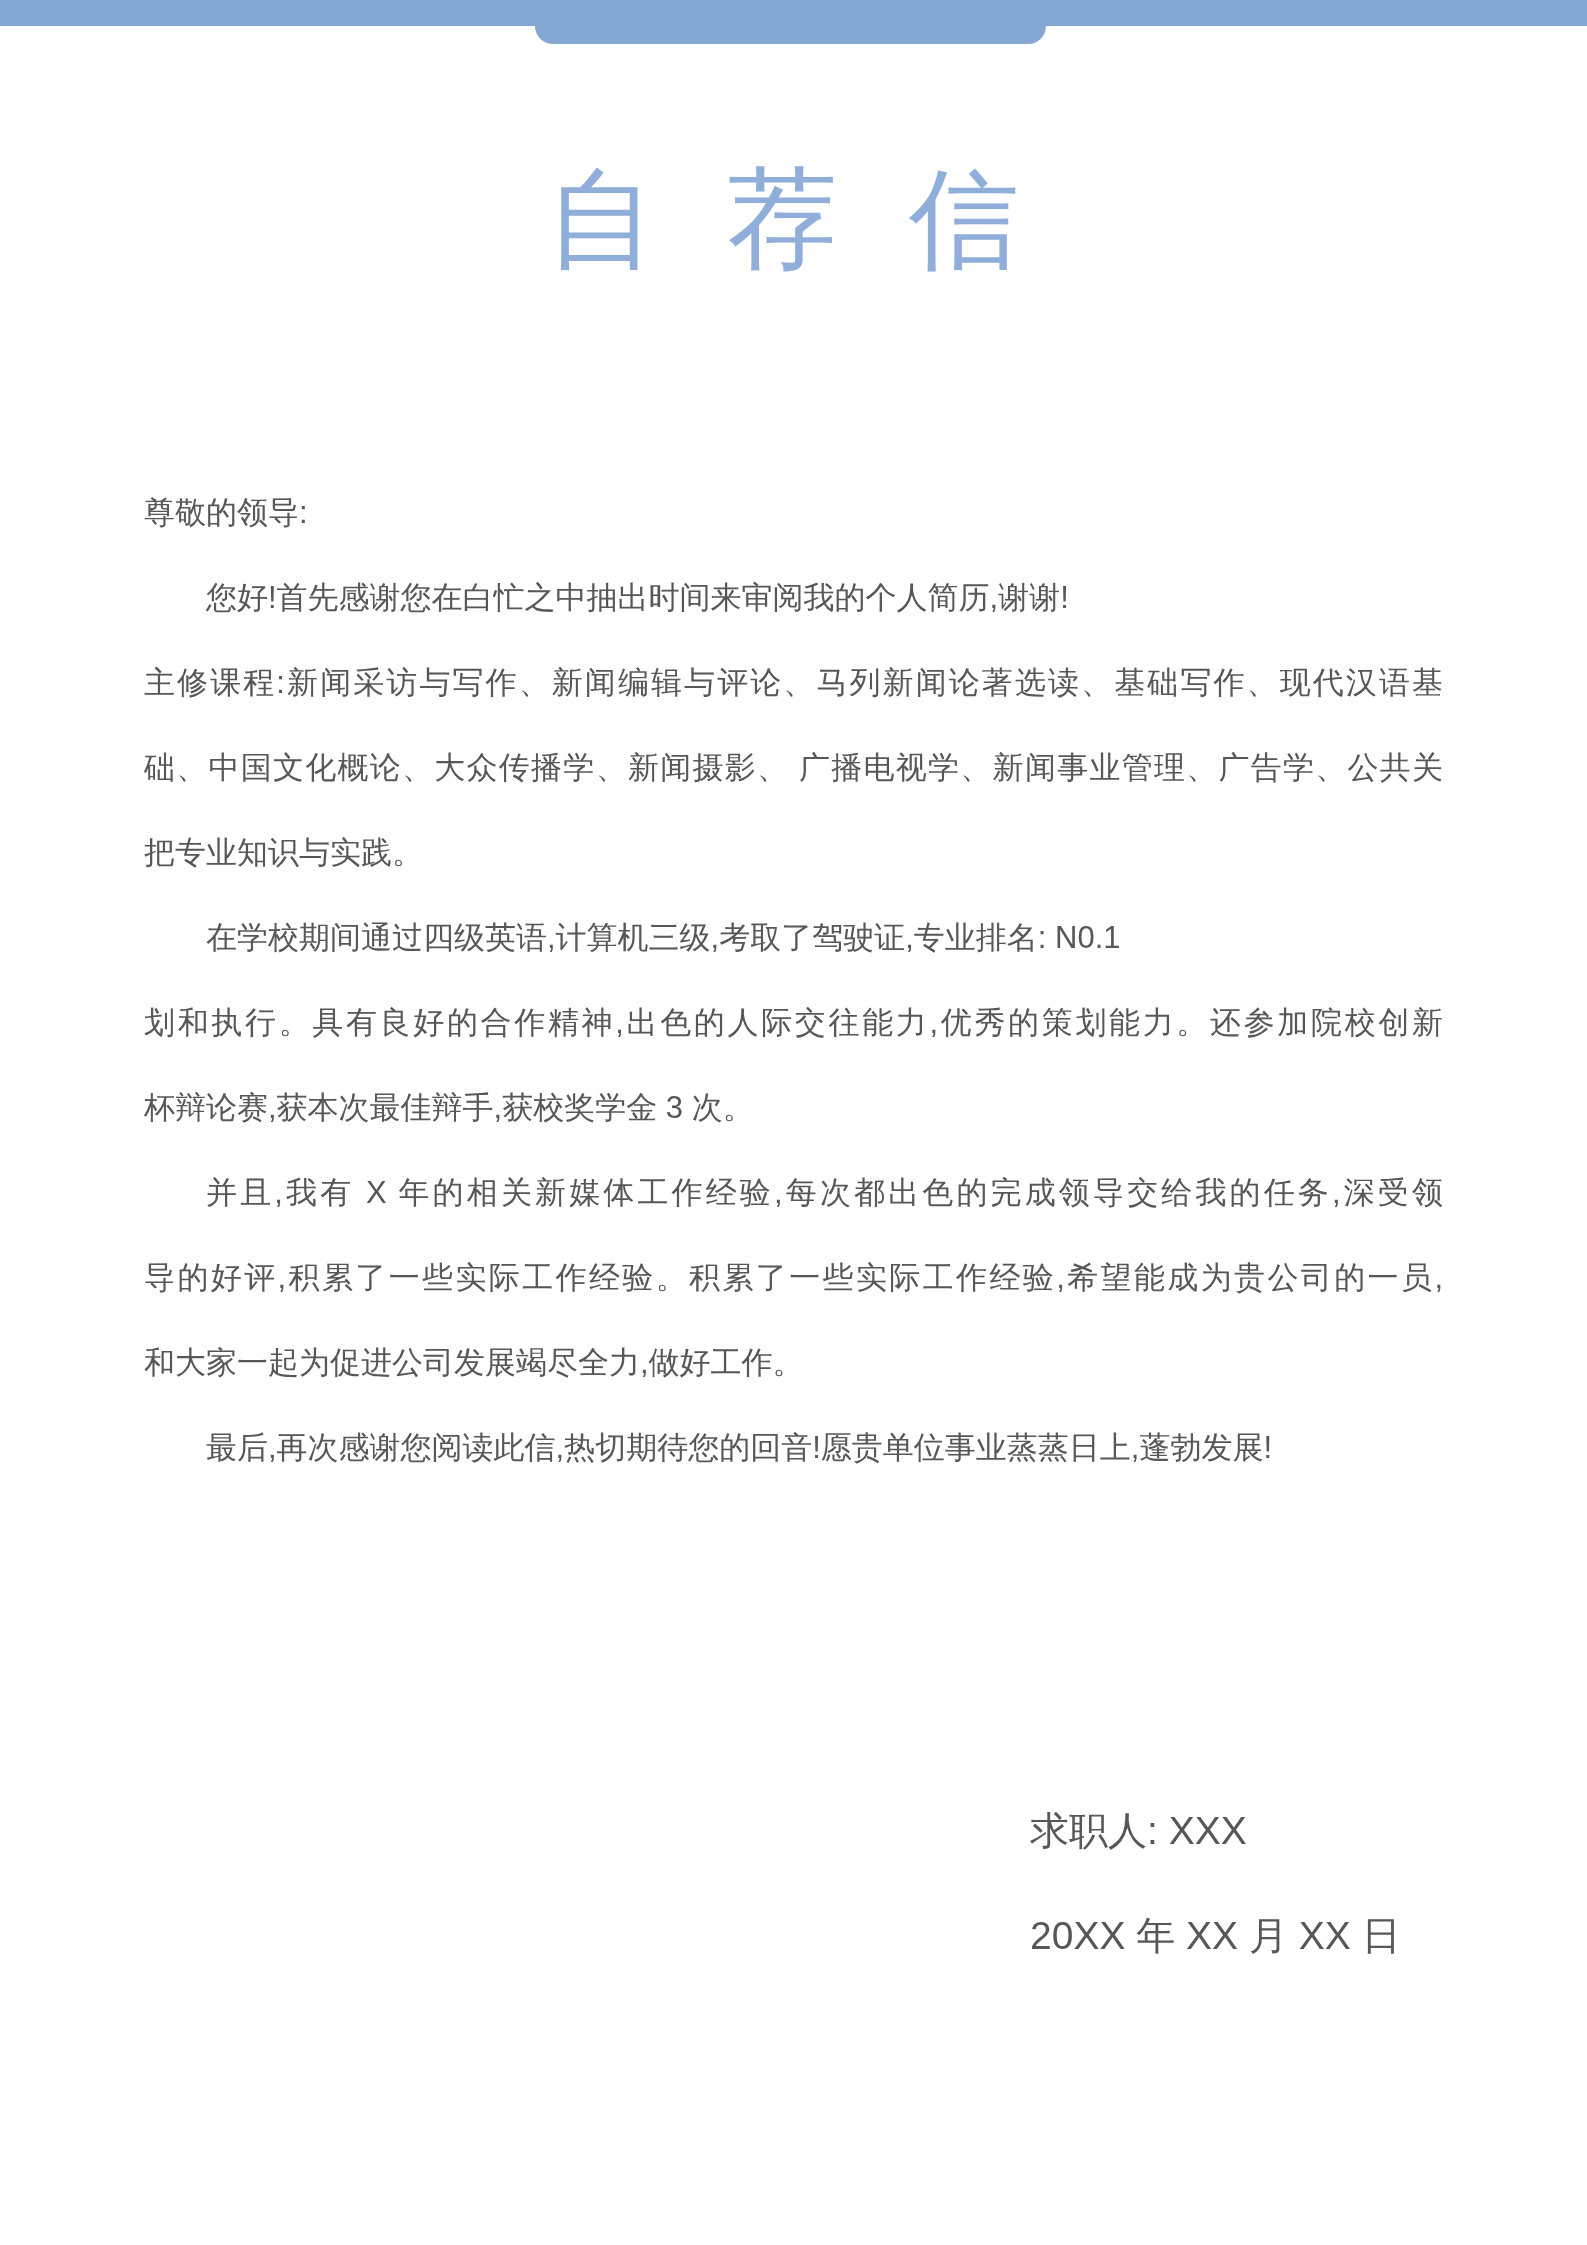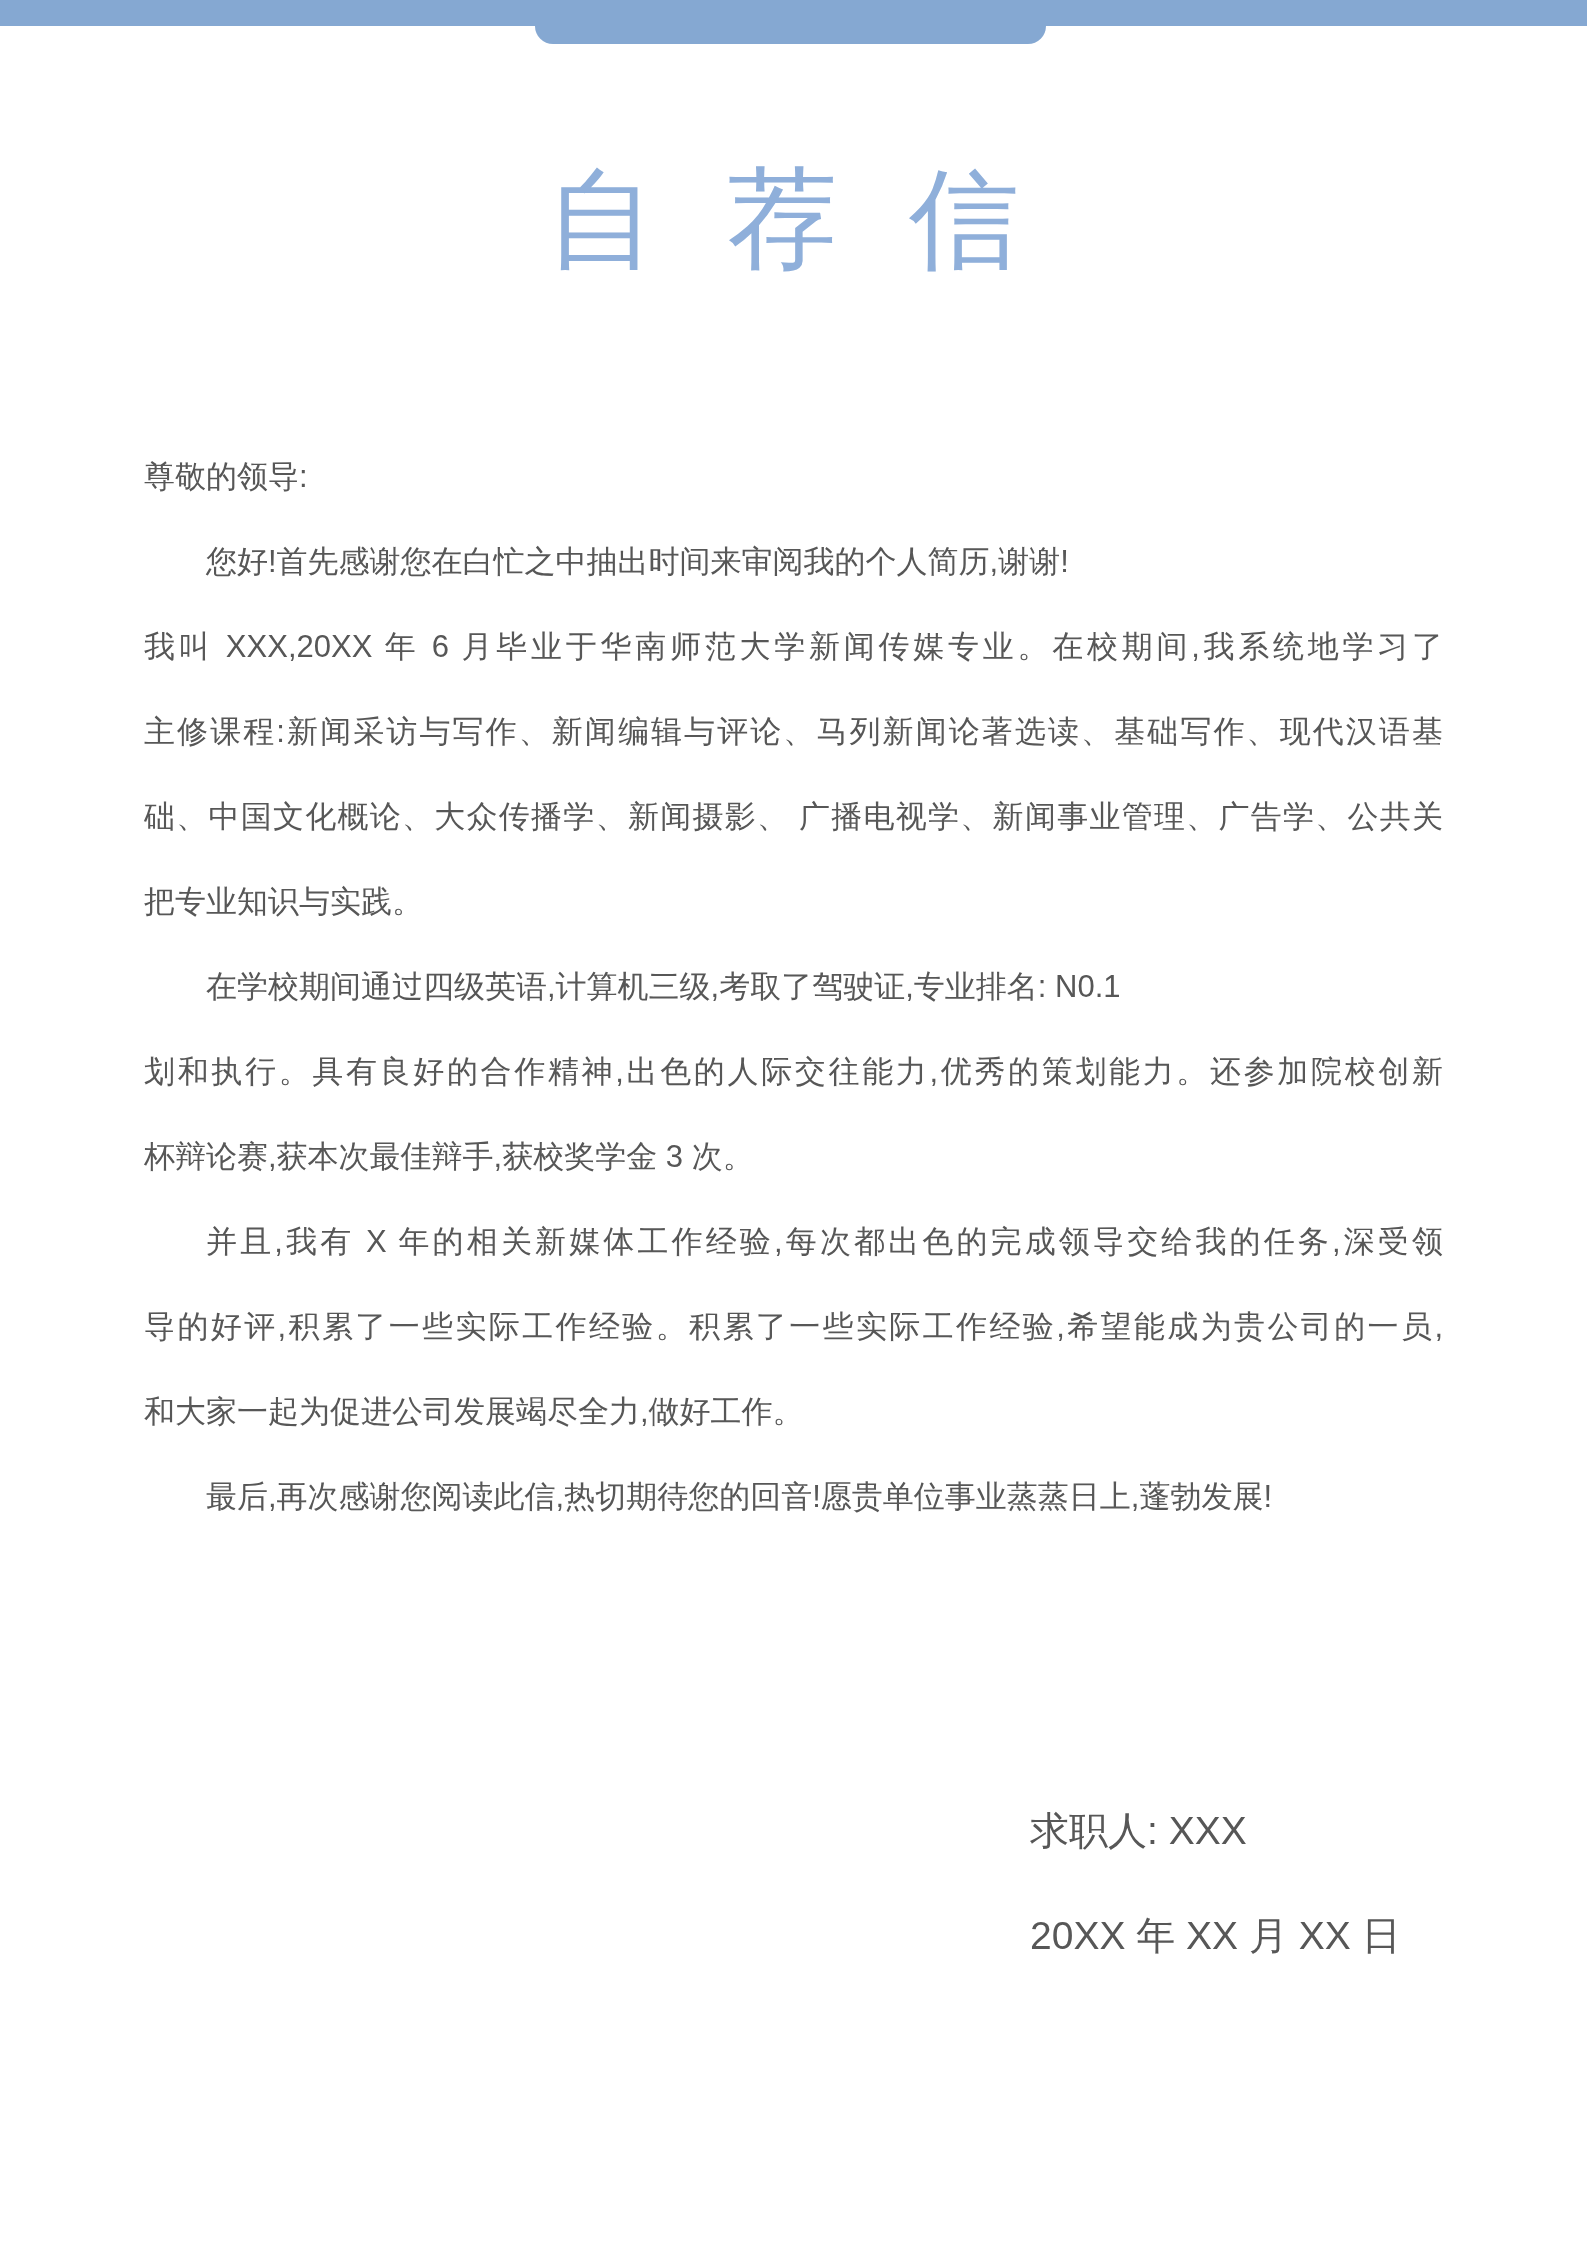--- a/index.html
+++ b/index.html
@@ -44,21 +44,21 @@
     font-size: 110px;
     line-height: 1.1;
     letter-spacing: 22px;
     color: #8fafda;
     white-space: nowrap;
   }
   
   .letter-body {
     position: absolute;
     left: 144px;
-    top: 434px;
+    top: 470px;
     width: 1299px;
     color: #575757;
     font-size: 31px;
   }
   .line {
     line-height: 85px;
     white-space: normal;
   }
   .line.indent {
     padding-left: 62px;
@@ -91,21 +91,20 @@
 <div class="page">
 
   <div class="header-bar"></div>
   <div class="header-tab"></div>
 
   <div class="doc-title">自 荐 信</div>
 
   <div class="letter-body">
     <div class="line">尊敬的领导:</div>
     <div class="line indent">您好!首先感谢您在白忙之中抽出时间来审阅我的个人简历,谢谢!</div>
-    <div class="line justify">我叫 XXX,20XX 年 6 月毕业于华南师范大学新闻传媒专业。在校期间,我系统地学习了</div>
     <div class="line justify">主修课程:新闻采访与写作、新闻编辑与评论、马列新闻论著选读、基础写作、现代汉语基</div>
     <div class="line justify">础、中国文化概论、大众传播学、新闻摄影、 广播电视学、新闻事业管理、广告学、公共关</div>
     <div class="line">把专业知识与实践。</div>
     <div class="line indent">在学校期间通过四级英语,计算机三级,考取了驾驶证,专业排名: N0.1</div>
     <div class="line justify">划和执行。具有良好的合作精神,出色的人际交往能力,优秀的策划能力。还参加院校创新</div>
     <div class="line">杯辩论赛,获本次最佳辩手,获校奖学金 3 次。</div>
     <div class="line indent justify">并且,我有 X 年的相关新媒体工作经验,每次都出色的完成领导交给我的任务,深受领</div>
     <div class="line justify">导的好评,积累了一些实际工作经验。积累了一些实际工作经验,希望能成为贵公司的一员,</div>
     <div class="line">和大家一起为促进公司发展竭尽全力,做好工作。</div>
     <div class="line indent">最后,再次感谢您阅读此信,热切期待您的回音!愿贵单位事业蒸蒸日上,蓬勃发展!</div>

